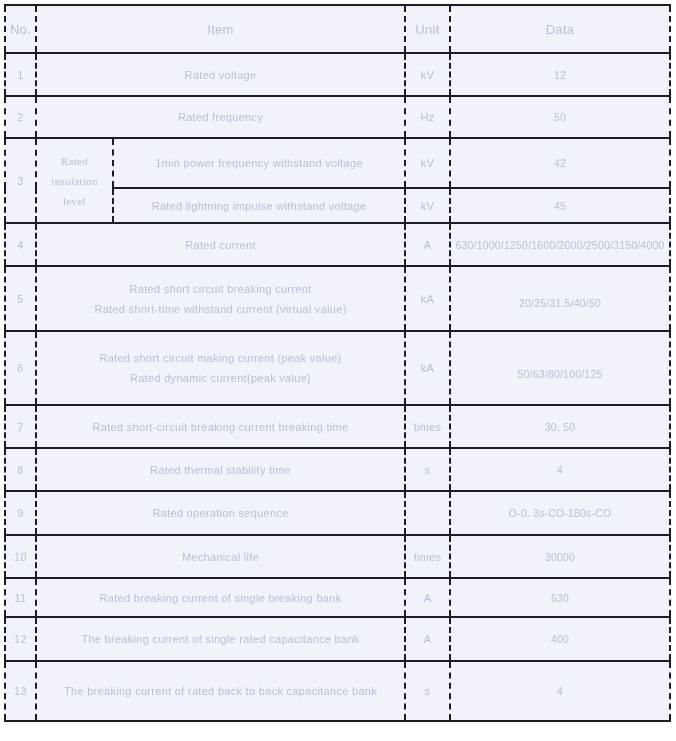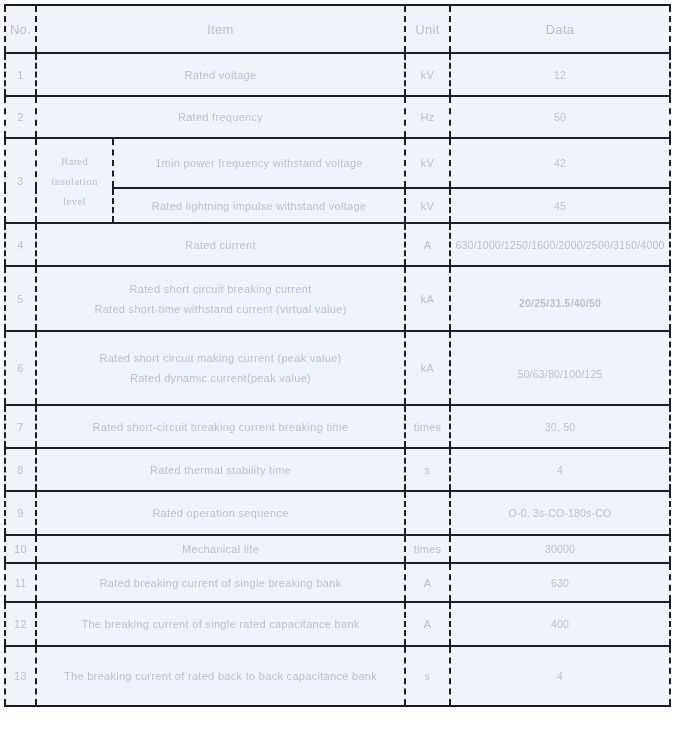--- a/index.html
+++ b/index.html
@@ -96,21 +96,21 @@
         <td>A</td>
         <td class="data">630/1000/1250/1600/2000/2500/3150/4000</td>
       </tr>
       <tr style="height: 65px;">
         <td>5</td>
         <td colspan="2">
           <div class="line">Rated short circuit breaking current</div>
           <div class="line">Rated short-time withstand current (virtual value)</div>
         </td>
         <td>kA</td>
-        <td class="data" style="padding-top: 10px; font-weight: bold;">20/25/31.5/40/50</td>
+        <td class="data" style="padding-top: 10px;">20/25/31.5/40/50</td>
       </tr>
       <tr style="height: 74px;">
         <td>6</td>
         <td colspan="2">
           <div class="line">Rated short circuit making current (peak value)</div>
           <div class="line">Rated dynamic current(peak value)</div>
         </td>
         <td>kA</td>
         <td class="data" style="padding-top: 14px;">50/63/80/100/125</td>
       </tr>
@@ -131,21 +131,21 @@
         <td class="data">4</td>
       </tr>
       <tr style="height: 44px;">
         <td>9</td>
         <td colspan="2">
           <div class="line">Rated operation sequence</div>
         </td>
         <td></td>
         <td class="data">O-0. 3s-CO-180s-CO</td>
       </tr>
-      <tr style="height: 28px;">
+      <tr style="height: 43px;">
         <td>10</td>
         <td colspan="2">
           <div class="line">Mechanical life</div>
         </td>
         <td>times</td>
         <td class="data">30000</td>
       </tr>
       <tr style="height: 39px;">
         <td>11</td>
         <td colspan="2">

